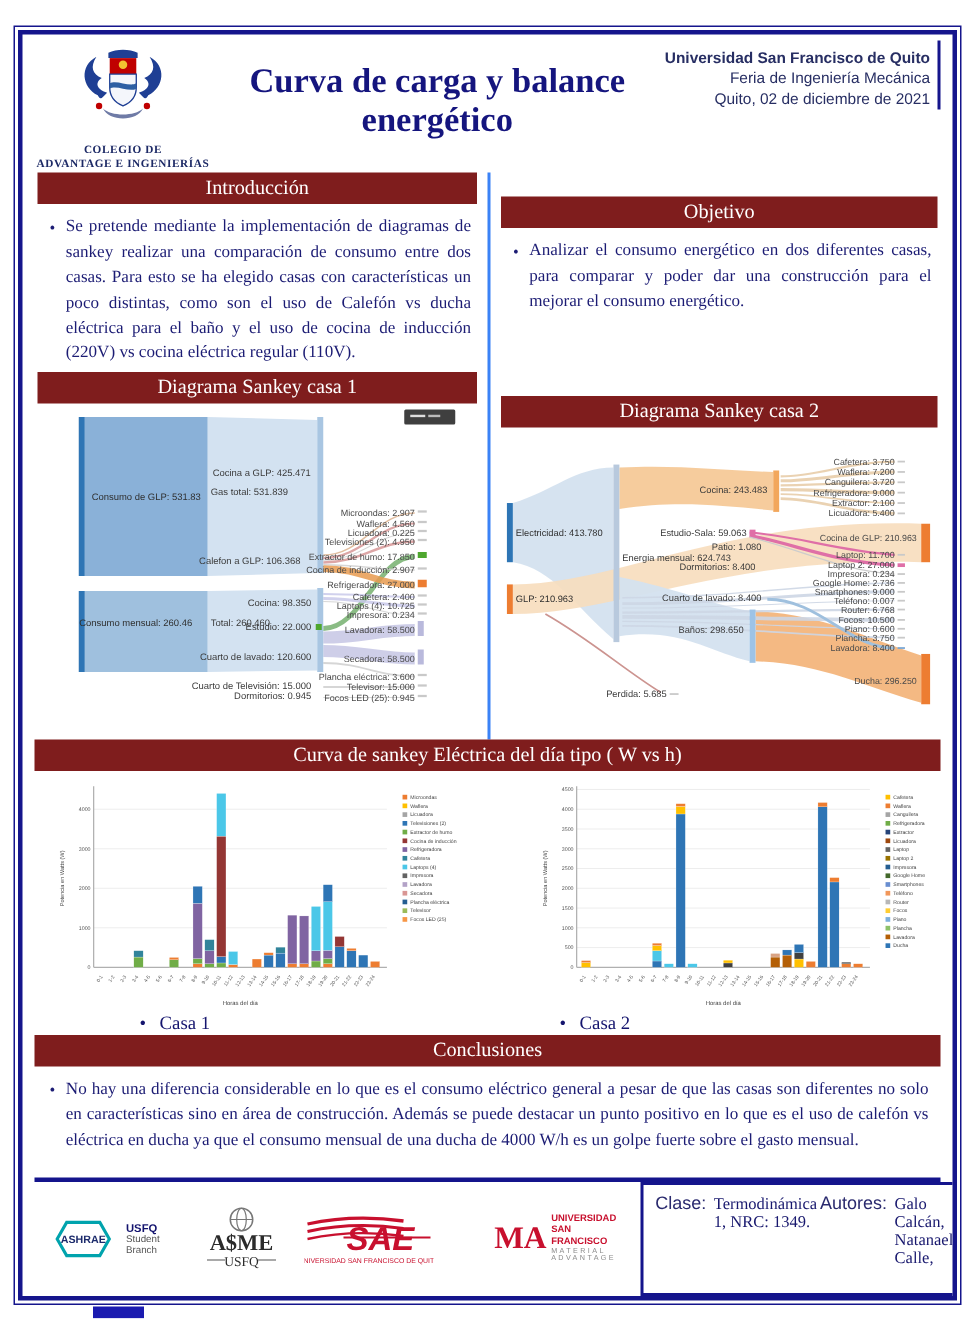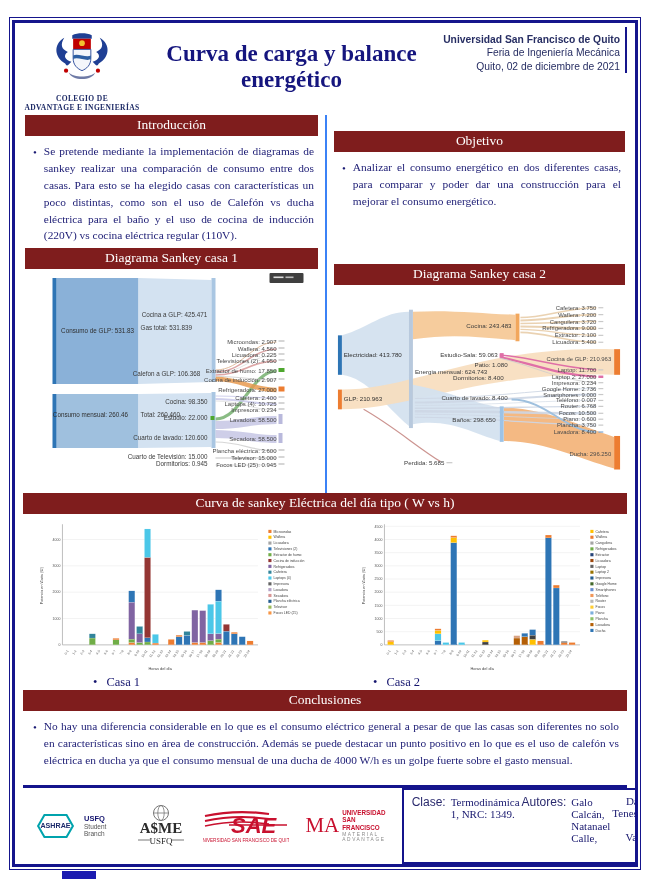--- a/index.html
+++ b/index.html
@@ -40,21 +40,21 @@
   .cap2{margin-left:16px;}
   .conc-text{padding:7px 8px 4px 10px;}
   
   .footer{margin-top:auto;border-top:3px solid #14148C;display:flex;align-items:center;
           gap:16px;padding:0 0 0 8px;height:76px;}
   .logo{display:flex;align-items:center;gap:4px;}
   .ashrae-side{font-family:"Liberation Sans",sans-serif;line-height:1.1;}
   .ashrae-side .u{font-weight:bold;font-size:7.5px;color:#13136e;}
   .ashrae-side .s{font-size:6.5px;color:#555;}
   .ma-wrap{display:flex;align-items:center;gap:3px;}
-  .ma-m{font-weight:normal;font-size:21px;color:#c8102e;font-family:"Liberation Serif",serif;}
+  .ma-m{font-weight:bold;font-size:21px;color:#c8102e;font-family:"Liberation Serif",serif;margin-left:24px;}
   .ma-col{font-family:"Liberation Sans",sans-serif;line-height:1.15;}
   .ma-col .r{color:#c8102e;font-weight:bold;font-size:6.3px;}
   .ma-col .g{color:#8a8a8a;font-size:4.8px;letter-spacing:1.6px;margin-top:1px;}
   .clasebox{margin-left:auto;border:2.5px solid #14148C;align-self:stretch;
             width:232px;padding:5px 8px 4px 8px;display:flex;
             justify-content:flex-start;gap:2px;}
   .crow{display:flex;gap:5px;align-items:baseline;color:#18186e;font-size:11px;}
   .crow .lab{font-family:"Liberation Sans",sans-serif;color:#2a2a6e;font-size:12px;}
   .aut2{text-align:right;font-size:11px;color:#18186e;padding-right:2px;}
   .artifact{position:absolute;left:62px;bottom:0;width:34px;height:8px;background:#1b1bb0;}

